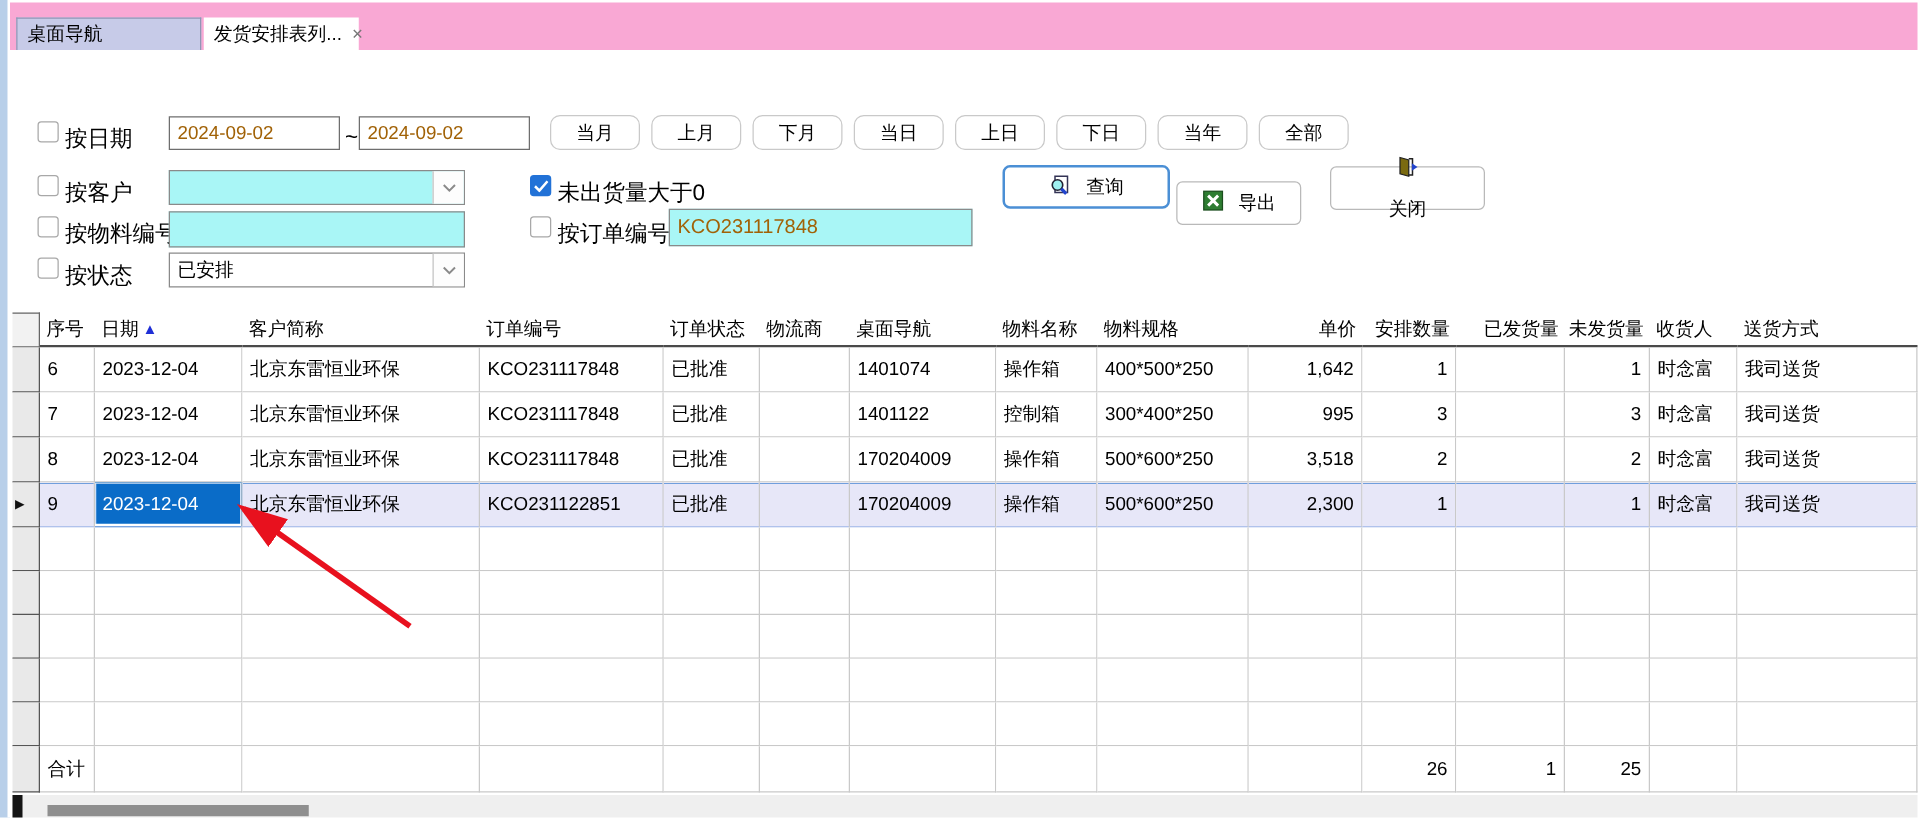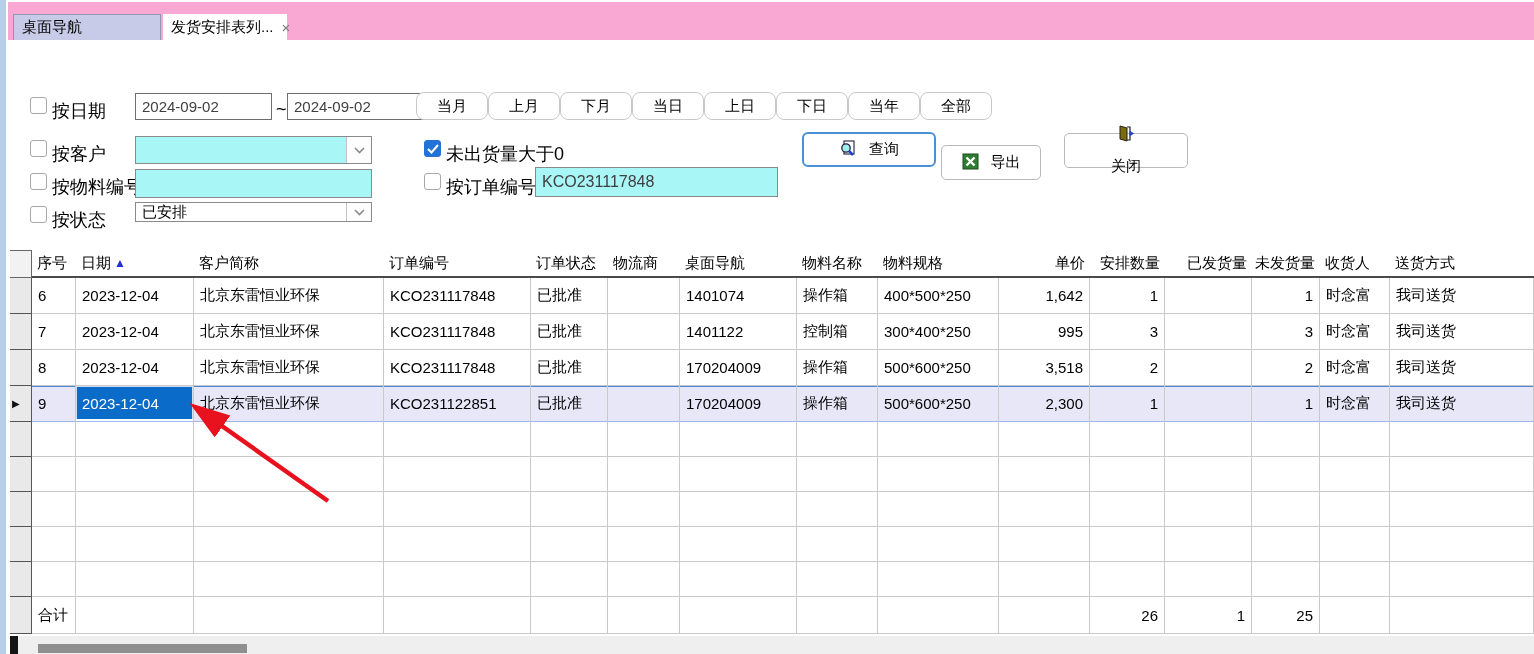--- a/index.html
+++ b/index.html
@@ -18,29 +18,29 @@
   #tab-active { left:155px; width:124px; background:#fff; }
   #tab-active .x { margin-left:8px; color:#777; font-size:15px; }
 
   
   .cb { position:absolute; width:17px; height:17px; background:#fff; border:1px solid #a8a8a8;
         border-radius:3px; }
   .cb.on { background:#2272d7; border-color:#2272d7; }
   .cb.on svg { position:absolute; left:2px; top:3px; }
   .flabel { position:absolute; font-size:18px; white-space:nowrap; }
   .tinput { position:absolute; border:1px solid #6e6e6e; background:#fff; font-size:15px;
-            padding:0 6px; font-family:inherit; color:#404040; }
+            padding:0 6px; font-family:inherit; color:#a16207; }
   .cyan { background:#a9f6f6 !important; border:1px solid #8a8a8a; }
   .selectbox { position:absolute; border:1px solid #8a8a8a; background:#fff; display:flex; align-items:center; }
   .selectbox .stext { flex:1; font-size:15px; padding:0 6px; }
   .selectbox .sbtn { width:25px; align-self:stretch; background:#fdfdfd; border-left:1px solid #c2c2c2;
                      display:flex; align-items:center; justify-content:center; }
   .qbtn { height:28px; min-width:72px; background:#fff; border:1px solid #c9c9c9; border-radius:8px;
           font-size:15px; font-family:inherit; padding:0 10px; }
-  #quickbar { left:416px; top:92px; display:flex; }
+  #quickbar { left:440px; top:92px; display:flex; gap:9px; }
   .abtn { position:absolute; height:35px; background:#fff; border:1px solid #b9b9b9; border-radius:5px;
           display:flex; align-items:center; justify-content:center; gap:12px; font-size:15px; font-family:inherit; }
   #btn-query { left:802px; top:132px; width:134px; border:2px solid #4b8fd5; border-radius:6px; }
   #btn-export { left:941px; top:145px; width:100px; }
   #btn-close { left:1064px; top:133px; width:124px;flex-direction:column; }
 
   
   #grid { position:absolute; left:10px; top:250px; width:1524px; display:grid;
           grid-template-rows:28px repeat(4,36px) repeat(5,35px) 37px; }
   .gc { font-size:15px; padding:0 6px; display:flex; align-items:center; overflow:hidden; white-space:nowrap; }
@@ -109,21 +109,21 @@
 
 <span class="cb abs" style="left:30px;top:173px;"></span>
 <span class="flabel" style="left:52px;top:175px;">按物料编号</span>
 <input class="tinput cyan abs" style="left: 135px; top: 169px; width: 237px; height: 29px;" value="">
 <span class="cb abs" style="left:424px;top:173px;"></span>
 <span class="flabel" style="left:446px;top:175px;text-align:right;">按订单编号</span>
 <input class="tinput cyan abs" style="left: 535px; top: 167px; width: 243px; height: 30px; font-size: 16px;" value="KCO231117848">
 
 <span class="cb abs" style="left:30px;top:206px;"></span>
 <span class="flabel" style="left:52px;top:208px;">按状态</span>
-<div class="selectbox" style="left:135px;top:202px;width:237px;height:20px;">
+<div class="selectbox" style="left:135px;top:202px;width:237px;height:28px;">
   <span class="stext">已安排</span>
   <span class="sbtn">
       <svg width="11" height="7" viewBox="0 0 11 7">
         <path d="M1 1 L5.5 5.5 L10 1" fill="none" stroke="#8a8a8a" stroke-width="1.6"></path>
       </svg>
     </span>
 </div>
 
 <button id="btn-query" class="abtn">
   <span><svg width="18" height="18" viewBox="0 0 18 18">

